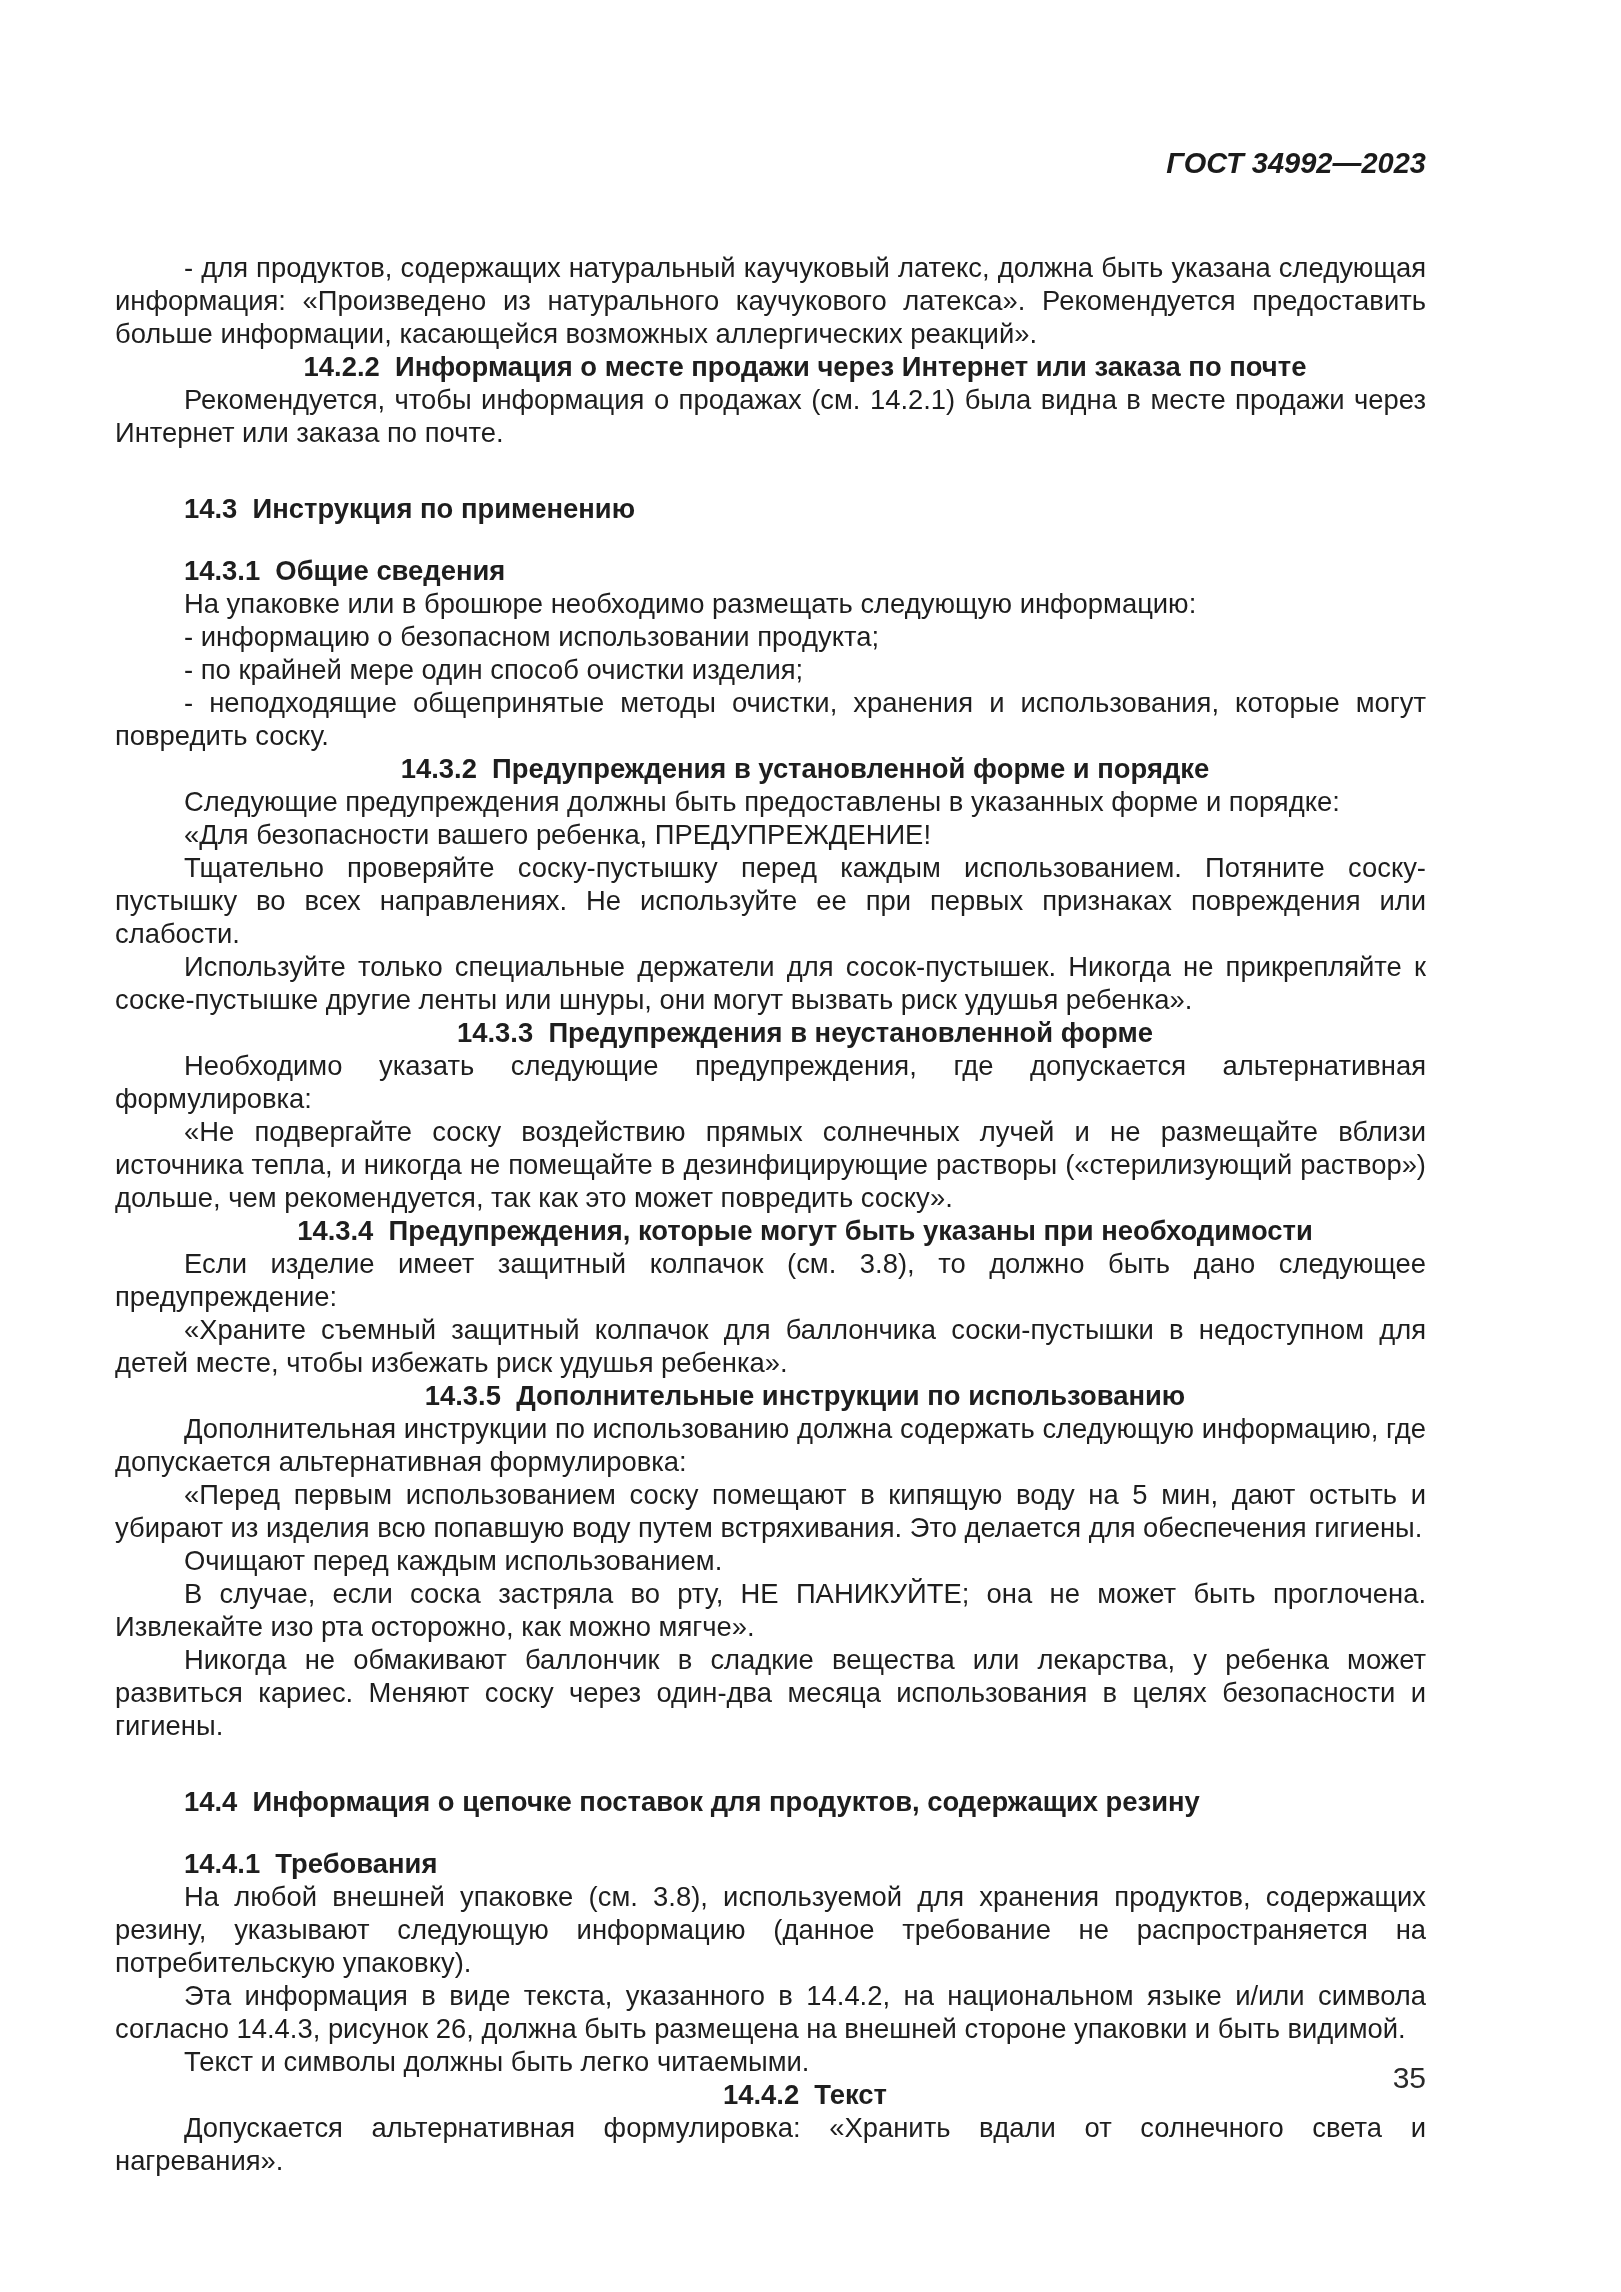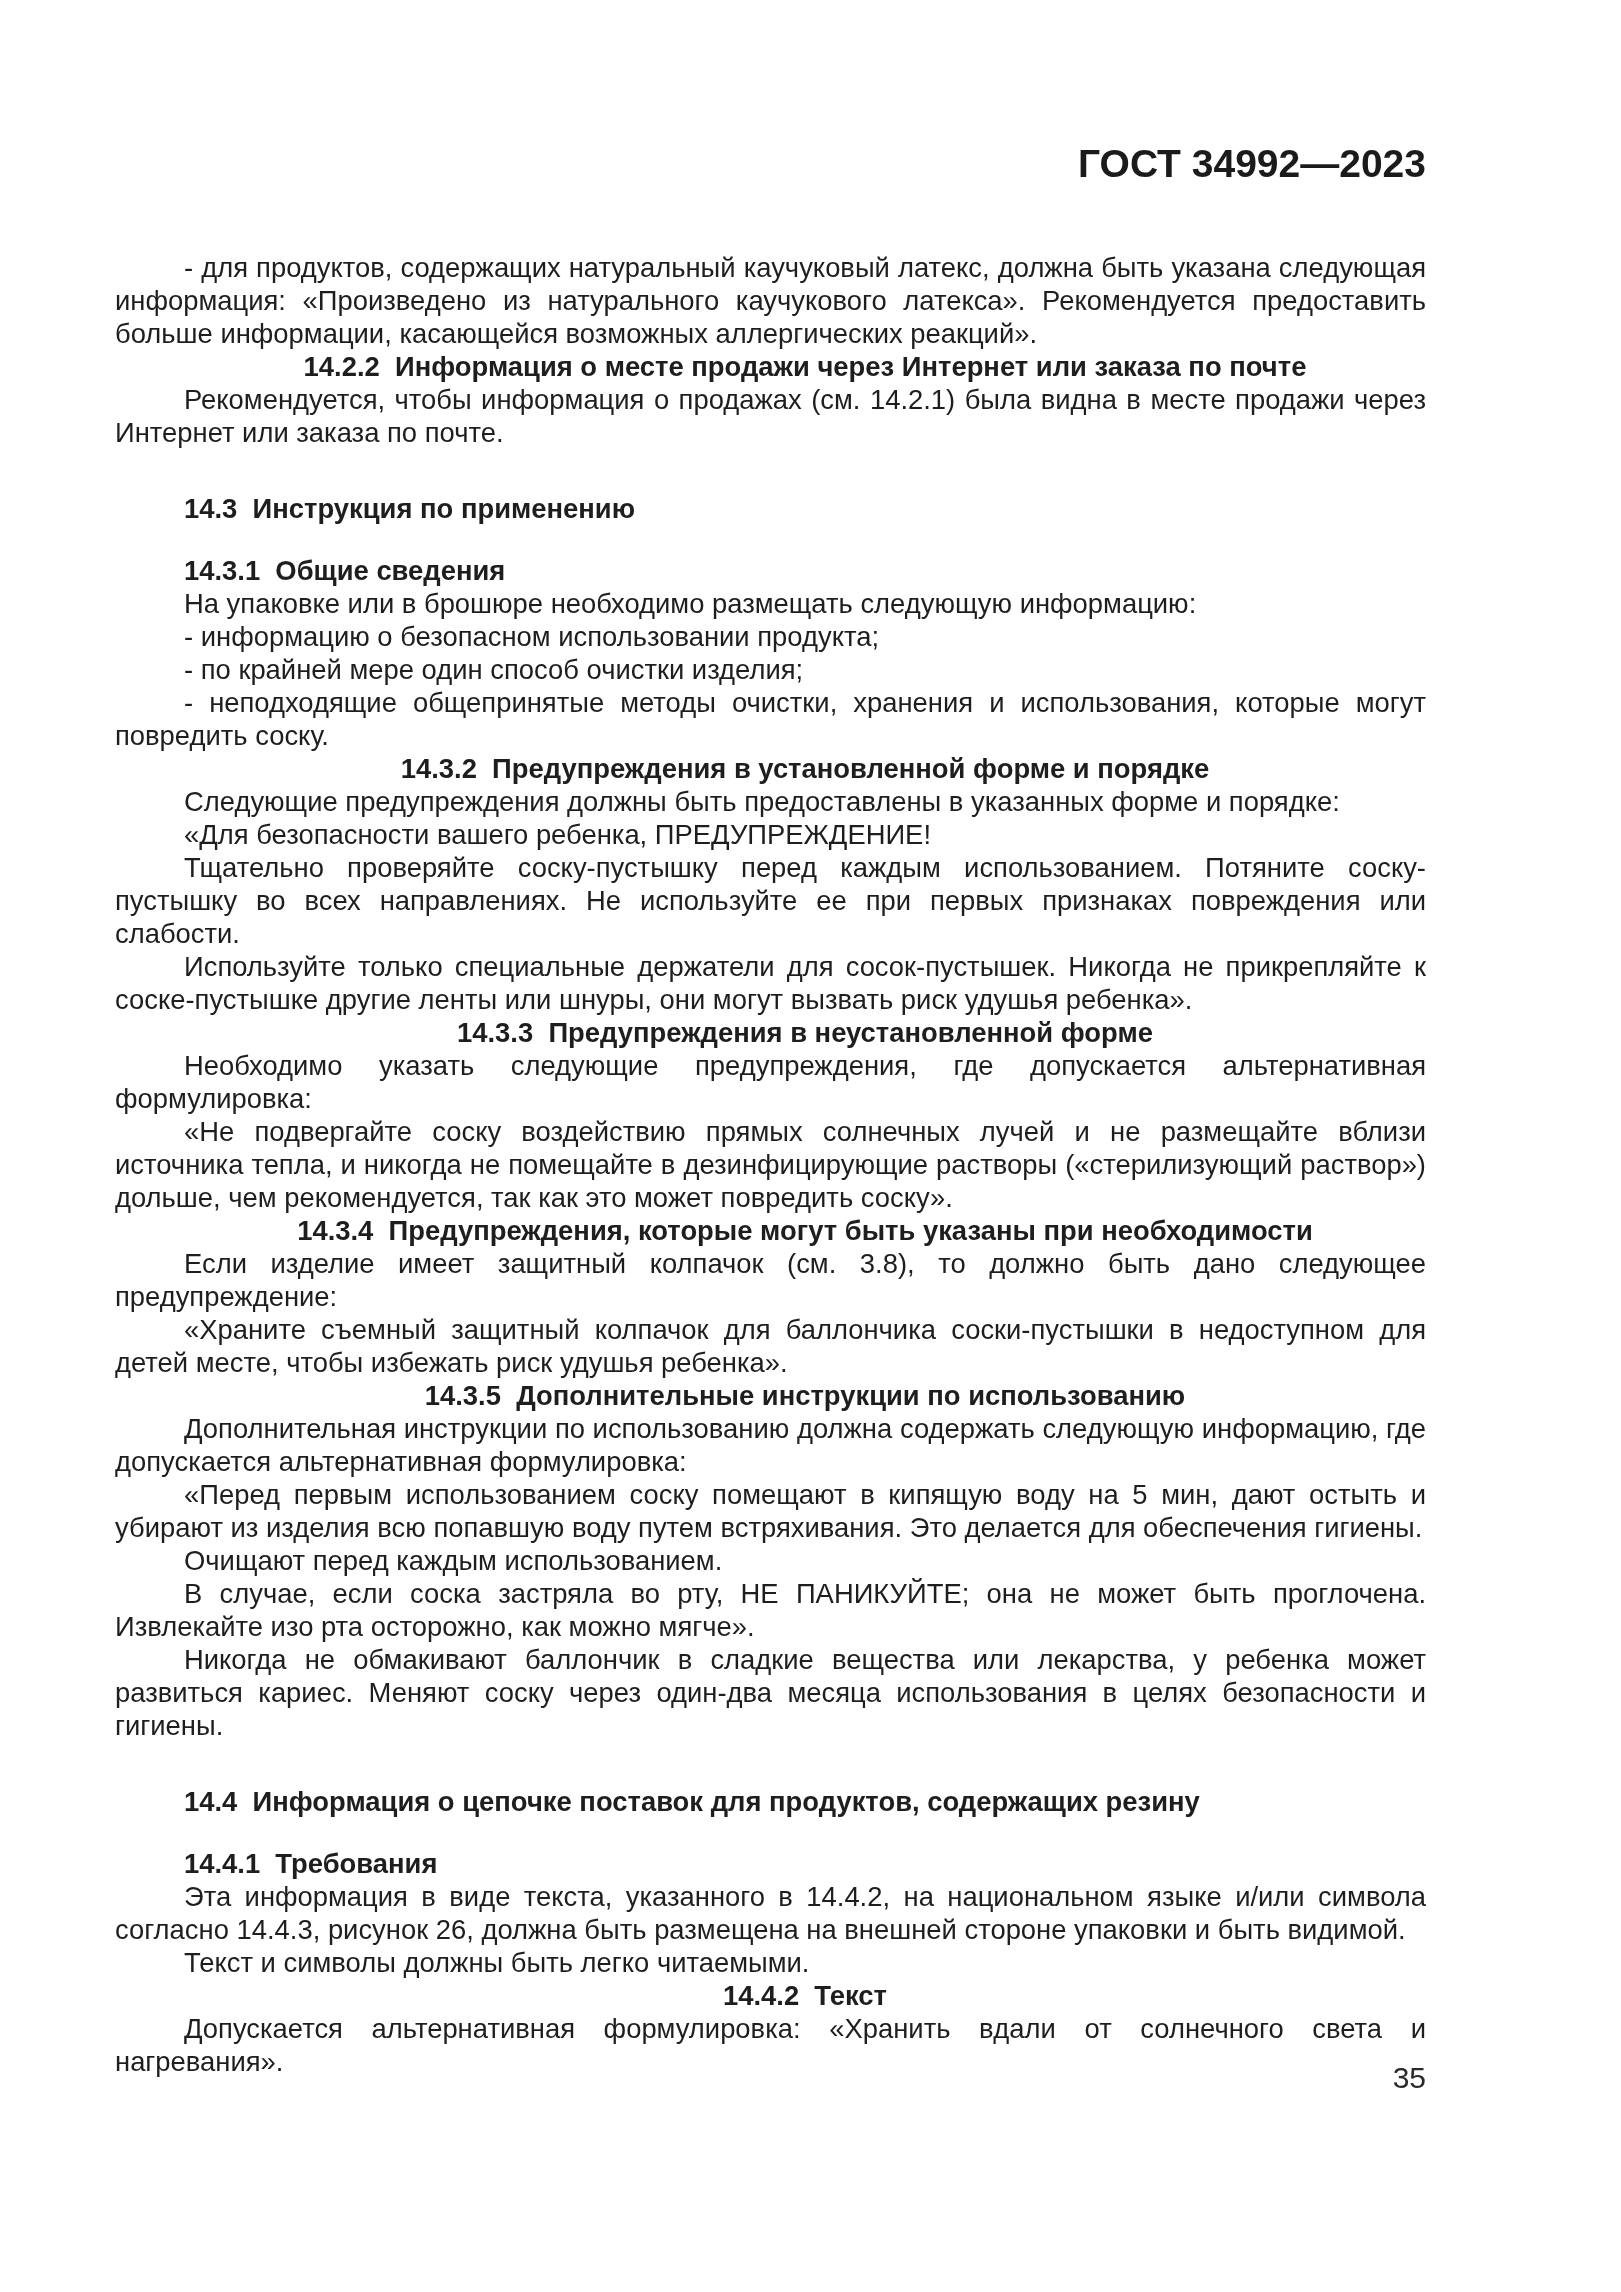--- a/index.html
+++ b/index.html
@@ -13,24 +13,25 @@
     height: 2293px;
     background: #ffffff;
     overflow: hidden;
     font-family: "Liberation Sans", "DejaVu Sans", sans-serif;
     color: #1e1e1e;
     box-sizing: border-box;
     padding: 147px 195px 0 115px;
   }
   .doc-header {
     text-align: right;
-    font-size: 39px;
+    font-size: 29px;
     font-weight: bold;
     line-height: 33px;
     color: #1b1b1b;
+    font-style: italic;
   }
   .content {
     margin-top: 71px;
     font-size: 27.4px;
     line-height: 33px;
     text-align: justify;
   }
   .content p {
     margin: 0;
     padding: 0;
@@ -94,20 +95,21 @@
 
     <p class="b-h3">14.3.5&nbsp; Дополнительные инструкции по использованию</p>
     <p>Дополнительная инструкции по использованию должна содержать следующую информацию, где допускается альтернативная формулировка:</p>
     <p>«Перед первым использованием соску помещают в кипящую воду на 5 мин, дают остыть и убирают из изделия всю попавшую воду путем встряхивания. Это делается для обеспечения гигиены.</p>
     <p>Очищают перед каждым использованием.</p>
     <p>В случае, если соска застряла во рту, НЕ ПАНИКУЙТЕ; она не может быть проглочена. Извлекайте изо рта осторожно, как можно мягче».</p>
     <p>Никогда не обмакивают баллончик в сладкие вещества или лекарства, у ребенка может развиться кариес. Меняют соску через один-два месяца использования в целях безопасности и гигиены.</p>
 
     <p class="b-h2">14.4&nbsp; Информация о цепочке поставок для продуктов, содержащих резину</p>
     <p class="b-h3-sub">14.4.1&nbsp; Требования</p>
+    <p>На любой внешней упаковке (см. 3.8), используемой для хранения продуктов, содержащих резину, указывают следующую информацию (данное требование не распространяется на потребительскую упаковку).</p>
     <p>Эта информация в виде текста, указанного в 14.4.2, на национальном языке и/или символа согласно 14.4.3, рисунок 26, должна быть размещена на внешней стороне упаковки и быть видимой.</p>
     <p>Текст и символы должны быть легко читаемыми.</p>
 
     <p class="b-h3">14.4.2&nbsp; Текст</p>
     <p>Допускается альтернативная формулировка: «Хранить вдали от солнечного света и нагревания».</p>
   </div>
 
   <div class="page-number">35</div>
 
 </div>

